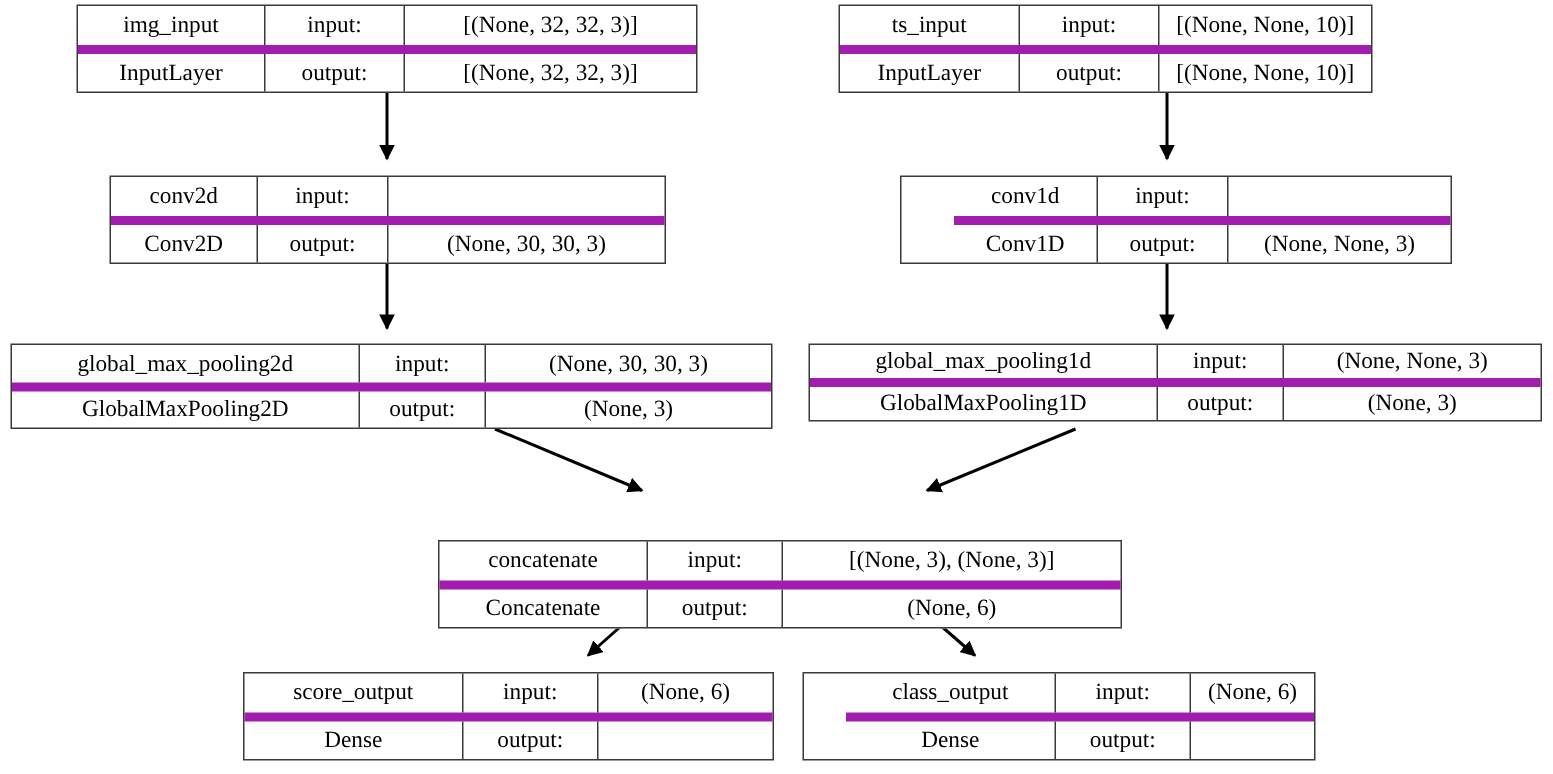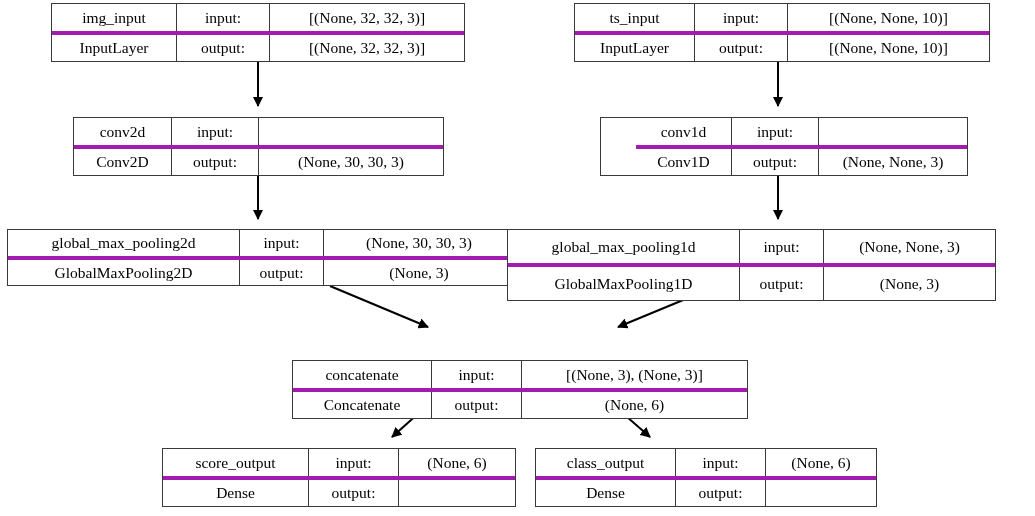--- a/index.html
+++ b/index.html
@@ -32,21 +32,21 @@
     background: #ffffff;
     z-index: 2;
   }
   .node-row {
     display: flex;
     flex: 1 1 0;
     box-sizing: border-box;
     min-height: 0;
   }
   .node-row.row-top {
-    border-bottom: 4px solid #a21caf;
+    border-bottom: 6px solid #a21caf;
   }
   .cell {
     display: flex;
     align-items: center;
     justify-content: center;
     box-sizing: border-box;
     white-space: nowrap;
     font-size: 15.5px;
     color: #000000;
     line-height: 1;
@@ -99,21 +99,21 @@
       <div class="cell c-label" style="width:93px;">input:</div>
       <div class="cell c-shape" style="flex:1;">[(None, 32, 32, 3)]</div>
     </div>
     <div class="node-row">
       <div class="cell c-name" style="width:125px;">InputLayer</div>
       <div class="cell c-label" style="width:93px;">output:</div>
       <div class="cell c-shape" style="flex:1;">[(None, 32, 32, 3)]</div>
     </div>
   </div>
 
-  <div class="node" style="left:574px; top:3px; width:416px; height:59px;text-align:center;">
+  <div class="node" style="left:559px; top:3px; width:356px; height:59px;text-align:center;">
     <div class="node-row row-top">
       <div class="cell c-name" style="width:120px;">ts_input</div>
       <div class="cell c-label" style="width:93px;">input:</div>
       <div class="cell c-shape" style="flex:1;">[(None, None, 10)]</div>
     </div>
     <div class="node-row">
       <div class="cell c-name" style="width:120px;">InputLayer</div>
       <div class="cell c-label" style="width:93px;">output:</div>
       <div class="cell c-shape" style="flex:1;">[(None, None, 10)]</div>
     </div>
@@ -149,21 +149,21 @@
       <div class="cell c-label" style="width:84px;">input:</div>
       <div class="cell c-shape" style="flex:1;">(None, 30, 30, 3)</div>
     </div>
     <div class="node-row">
       <div class="cell c-name" style="width:232px;">GlobalMaxPooling2D</div>
       <div class="cell c-label" style="width:84px;">output:</div>
       <div class="cell c-shape" style="flex:1;">(None, 3)</div>
     </div>
   </div>
 
-  <div class="node" style="left:507px; top:229px; width:489px; height:72px;text-align:right;">
+  <div class="node" style="left:539px; top:229px; width:489px; height:52px;text-align:right;">
     <div class="node-row row-top">
       <div class="cell c-name" style="width:232px;">global_max_pooling1d</div>
       <div class="cell c-label" style="width:84px;">input:</div>
       <div class="cell c-shape" style="flex:1;">(None, None, 3)</div>
     </div>
     <div class="node-row">
       <div class="cell c-name" style="width:232px;">GlobalMaxPooling1D</div>
       <div class="cell c-label" style="width:84px;">output:</div>
       <div class="cell c-shape" style="flex:1;">(None, 3)</div>
     </div>
@@ -187,21 +187,21 @@
       <div class="cell c-name" style="width:146px;">score_output</div>
       <div class="cell c-label" style="width:90px;">input:</div>
       <div class="cell c-shape" style="flex:1;">(None, 6)</div>
     </div>
     <div class="node-row">
       <div class="cell c-name" style="width:146px;">Dense</div>
       <div class="cell c-label" style="width:90px;">output:</div>
     </div>
   </div>
 
-  <div class="node" style="left:535px; top:448px; width:342px; height:59px;">
+  <div class="node" style="left:535px; top:448px; width:342px; height:59px;padding-left:28px;">
     <div class="node-row row-top">
       <div class="cell c-name" style="width:140px;">class_output</div>
       <div class="cell c-label" style="width:90px;">input:</div>
       <div class="cell c-shape" style="flex:1;">(None, 6)</div>
     </div>
     <div class="node-row">
       <div class="cell c-name" style="width:140px;">Dense</div>
       <div class="cell c-label" style="width:90px;">output:</div>
     </div>
   </div>

